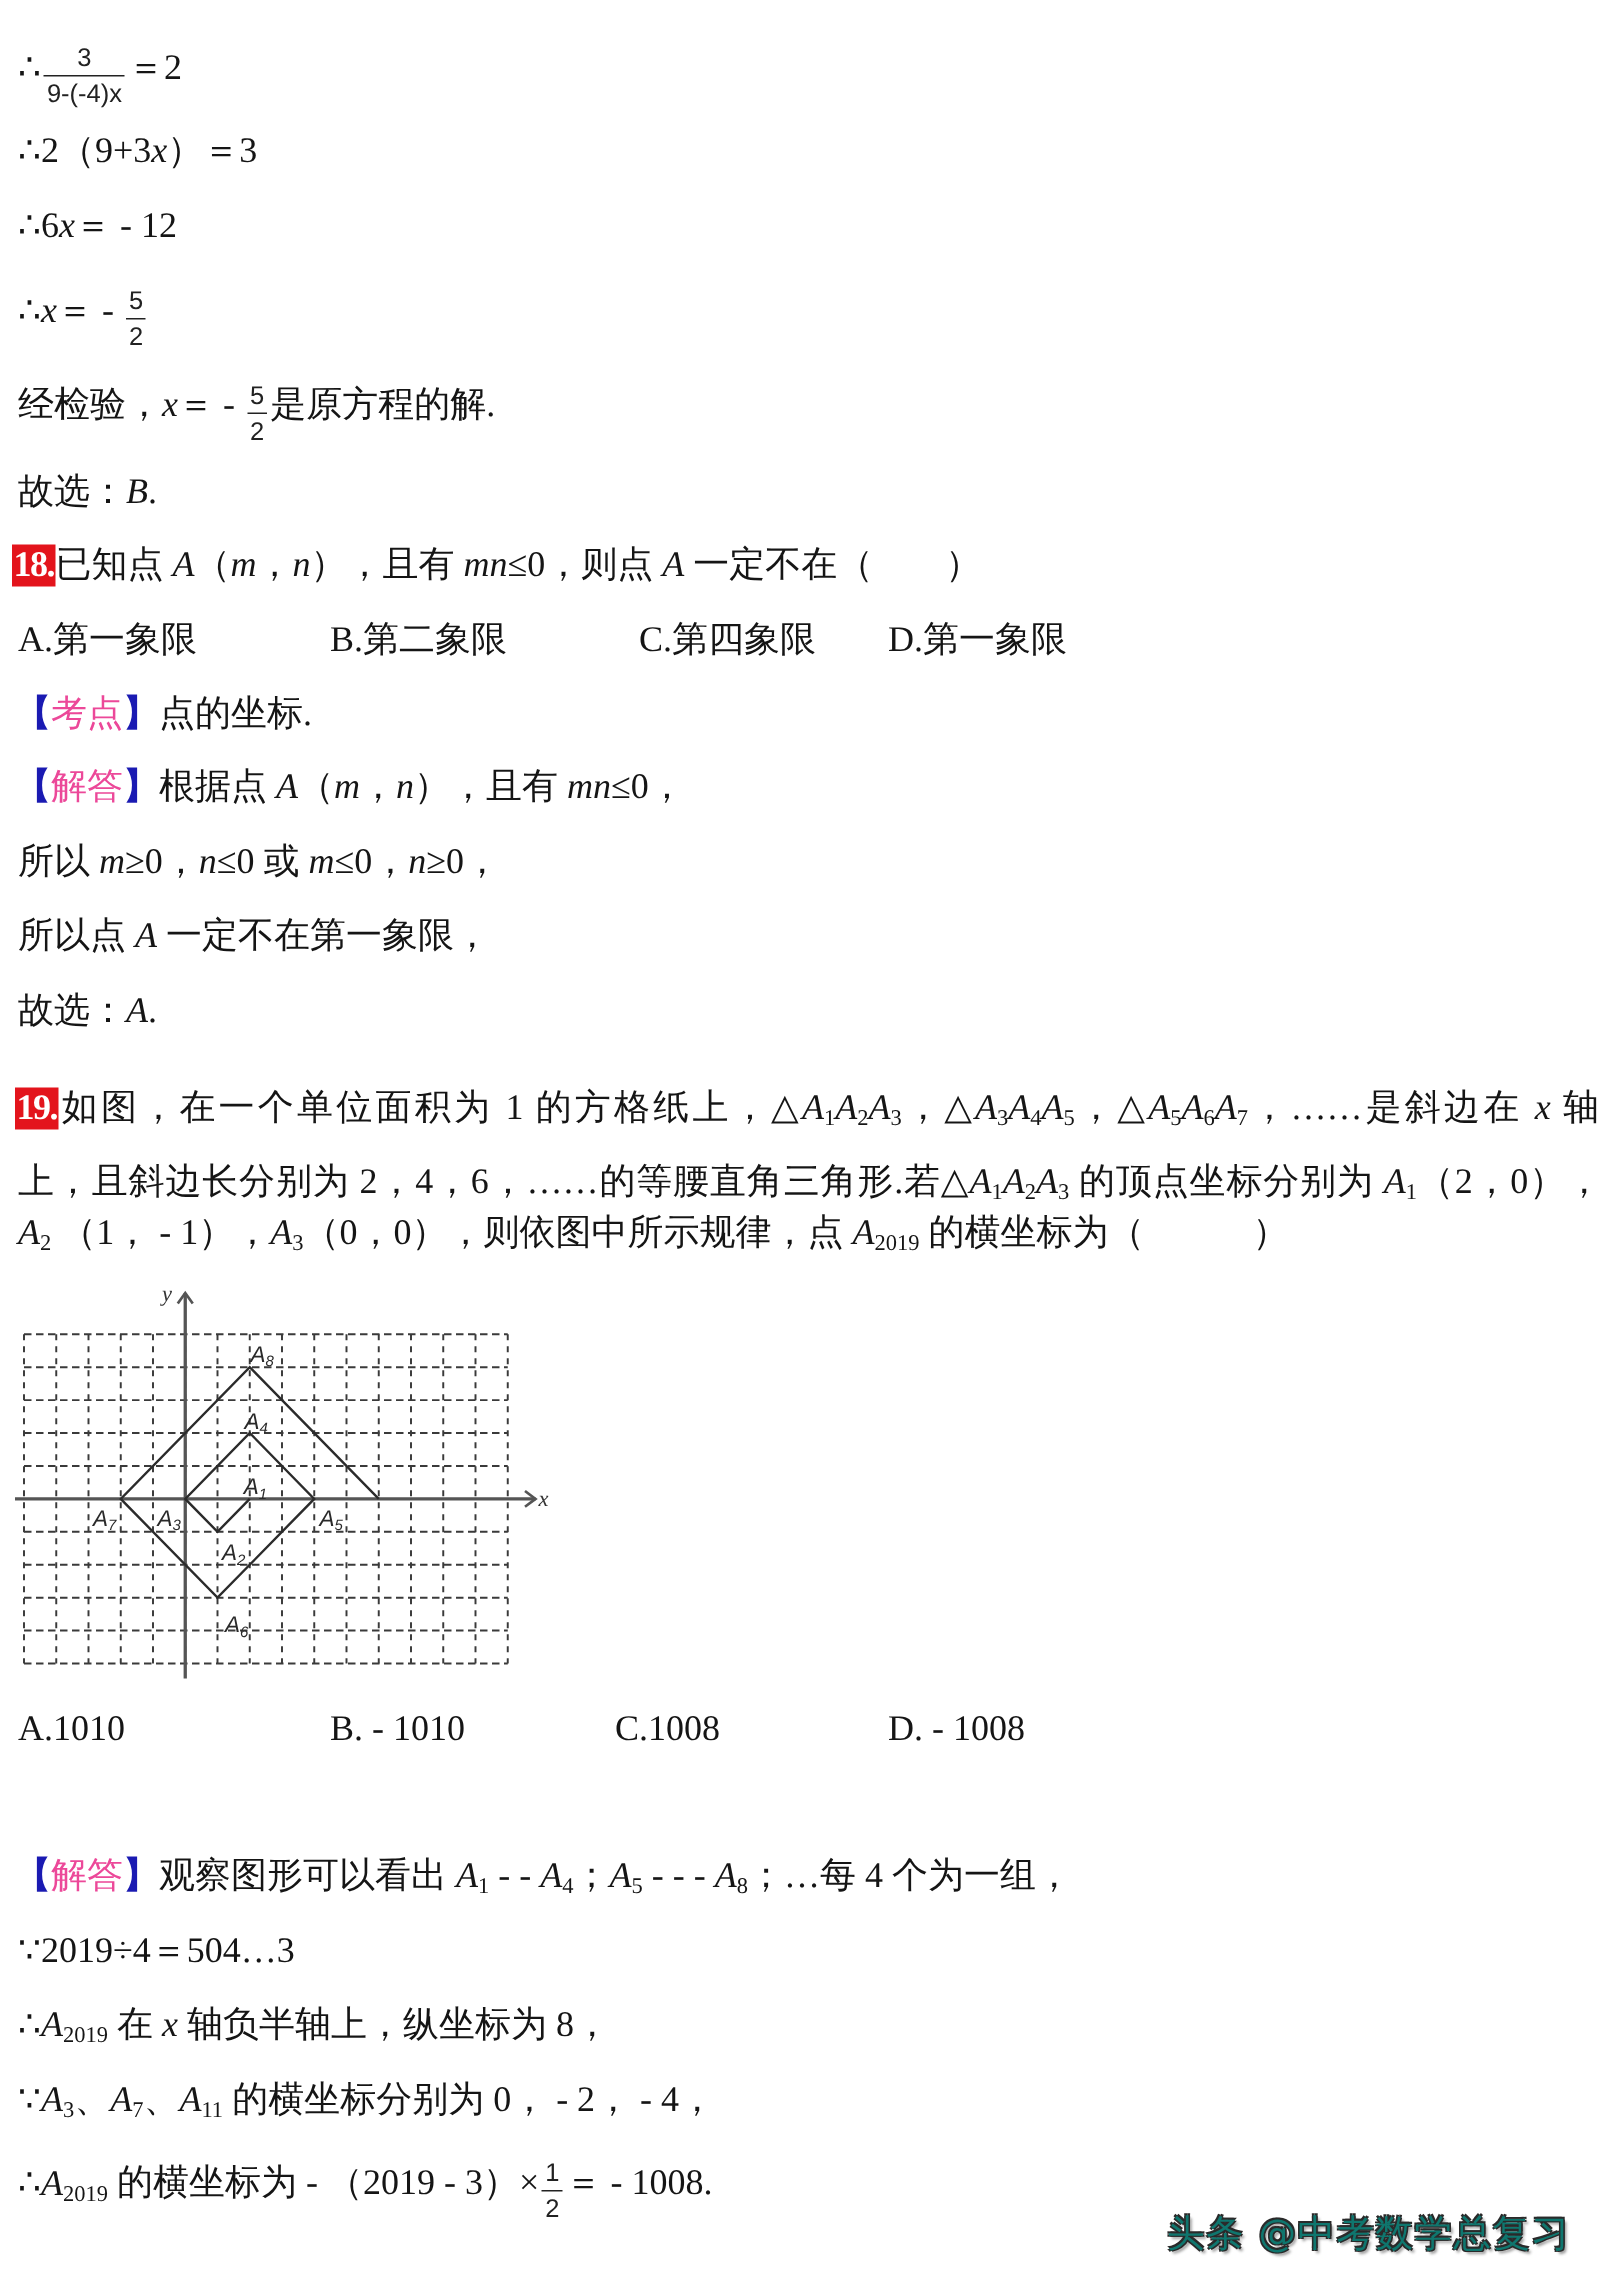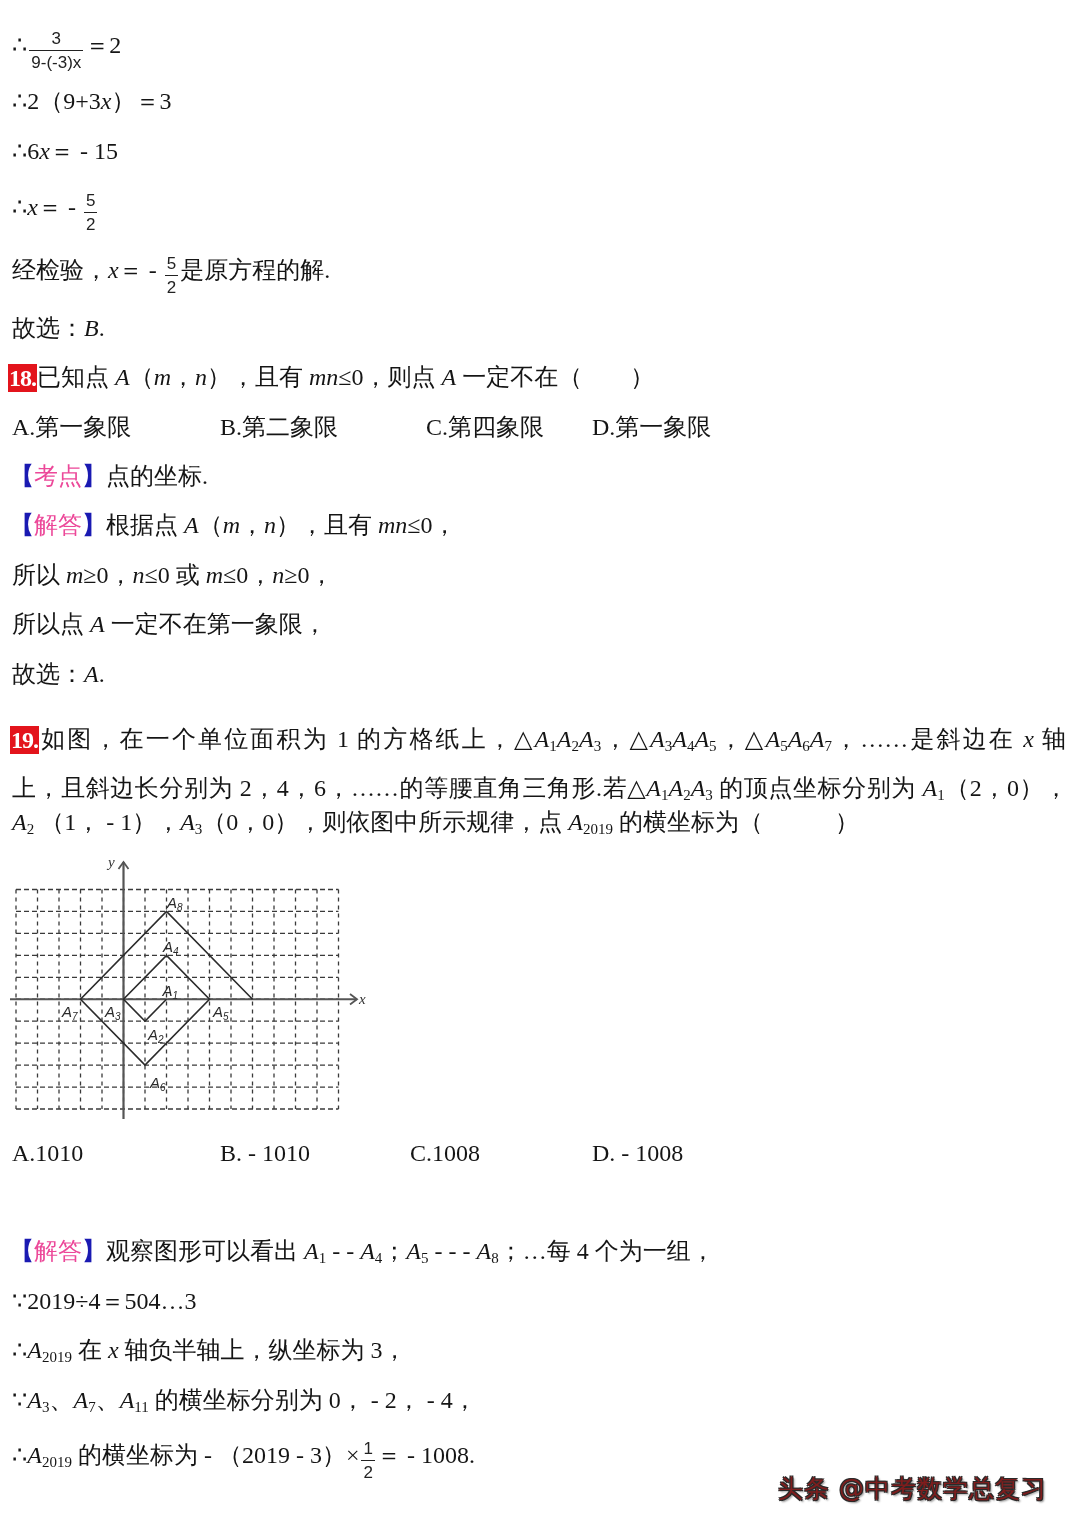--- a/index.html
+++ b/index.html
@@ -81,40 +81,40 @@
     #diagram text { font-family: "Liberation Sans", "DejaVu Sans", sans-serif; }
     #diagram .axis-lbl { font-family: "Liberation Serif", "DejaVu Serif", serif; font-style: italic; font-size: 15px; fill: #333; }
     #diagram .pt-lbl { font-style: italic; font-size: 15px; fill: #2a2a2a; }
     .watermark {
       position: absolute;
       left: 778px;
       top: 1472px;
       font-family: "DejaVu Sans", "Liberation Sans", sans-serif;
       font-size: 25px;
       letter-spacing: 1px;
-      color: #7f1d1d;
+      color: #0f766e;
       white-space: nowrap;
       text-shadow:
         1px 1px 0 #2a2a2a, -1px -1px 0 #2a2a2a,
         1px -1px 0 #2a2a2a, -1px 1px 0 #2a2a2a,
         2px 2px 2px rgba(0,0,0,0.45);
     }
   </style>
 </head>
 <body>
 
 <div id="page">
 
   <div class="line" style="top:25px"><span class="t">∴</span><span class="frac">
         <span class="num">3</span>
         <span class="bar"></span>
-        <span class="den">9-(-3)x</span>
+        <span class="den">9-(-4)x</span>
       </span><span class="t">＝2</span></div>
   <div class="line" style="top:86px"><span class="t">∴2（9+3</span><span class="var"><span class="vi">x</span></span><span class="t">）＝3</span></div>
-  <div class="line" style="top:136px"><span class="t">∴6</span><span class="var"><span class="vi">x</span></span><span class="t">＝ - 15</span></div>
+  <div class="line" style="top:136px"><span class="t">∴6</span><span class="var"><span class="vi">x</span></span><span class="t">＝ - 12</span></div>
   <div class="line" style="top:187px"><span class="t">∴</span><span class="var"><span class="vi">x</span></span><span class="t">＝ - </span><span class="frac">
         <span class="num">5</span>
         <span class="bar"></span>
         <span class="den">2</span>
       </span></div>
   <div class="line" style="top:250px"><span class="t">经检验，</span><span class="var"><span class="vi">x</span></span><span class="t">＝ - </span><span class="frac">
         <span class="num">5</span>
         <span class="bar"></span>
         <span class="den">2</span>
       </span><span class="t">是原方程的解.</span></div>
@@ -183,21 +183,21 @@
     </svg>
 
   <div class="line" style="top:1138px; left:0; width:1080px">
     <span class="opt" style="left:12px">A.1010</span>
     <span class="opt" style="left:220px">B. - 1010</span>
     <span class="opt" style="left:410px">C.1008</span>
     <span class="opt" style="left:592px">D. - 1008</span>
   </div>
   <div class="line tagline" style="top:1236px"><span class="tag"><span class="br">【</span><span class="lb">解答</span><span class="br">】</span></span><span class="t">观察图形可以看出 </span><span class="var"><span class="vi">A</span><span class="sub">1</span></span><span class="t"> - - </span><span class="var"><span class="vi">A</span><span class="sub">4</span></span><span class="t">；</span><span class="var"><span class="vi">A</span><span class="sub">5</span></span><span class="t"> - - - </span><span class="var"><span class="vi">A</span><span class="sub">8</span></span><span class="t">；…每 4 个为一组，</span></div>
   <div class="line" style="top:1286px"><span class="t">∵2019÷4＝504…3</span></div>
-  <div class="line" style="top:1335px"><span class="t">∴</span><span class="var"><span class="vi">A</span><span class="sub">2019</span></span><span class="t"> 在 </span><span class="var"><span class="vi">x</span></span><span class="t"> 轴负半轴上，纵坐标为 3，</span></div>
+  <div class="line" style="top:1335px"><span class="t">∴</span><span class="var"><span class="vi">A</span><span class="sub">2019</span></span><span class="t"> 在 </span><span class="var"><span class="vi">x</span></span><span class="t"> 轴负半轴上，纵坐标为 8，</span></div>
   <div class="line" style="top:1385px"><span class="t">∵</span><span class="var"><span class="vi">A</span><span class="sub">3</span></span><span class="t">、</span><span class="var"><span class="vi">A</span><span class="sub">7</span></span><span class="t">、</span><span class="var"><span class="vi">A</span><span class="sub">11</span></span><span class="t"> 的横坐标分别为 0， - 2， - 4，</span></div>
   <div class="line" style="top:1435px"><span class="t">∴</span><span class="var"><span class="vi">A</span><span class="sub">2019</span></span><span class="t"> 的横坐标为 - （2019 - 3）×</span><span class="frac">
         <span class="num">1</span>
         <span class="bar"></span>
         <span class="den">2</span>
       </span><span class="t">＝ - 1008.</span></div>
 
   <div class="watermark">头条 @中考数学总复习</div>
 </div>
 

